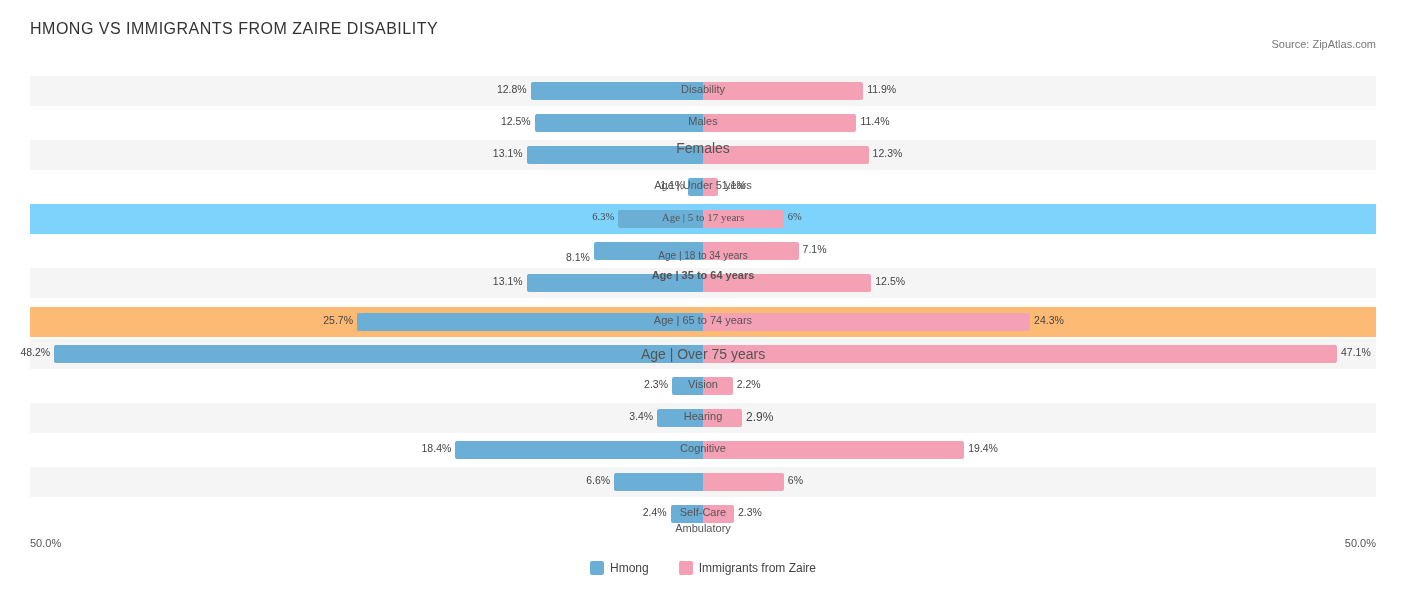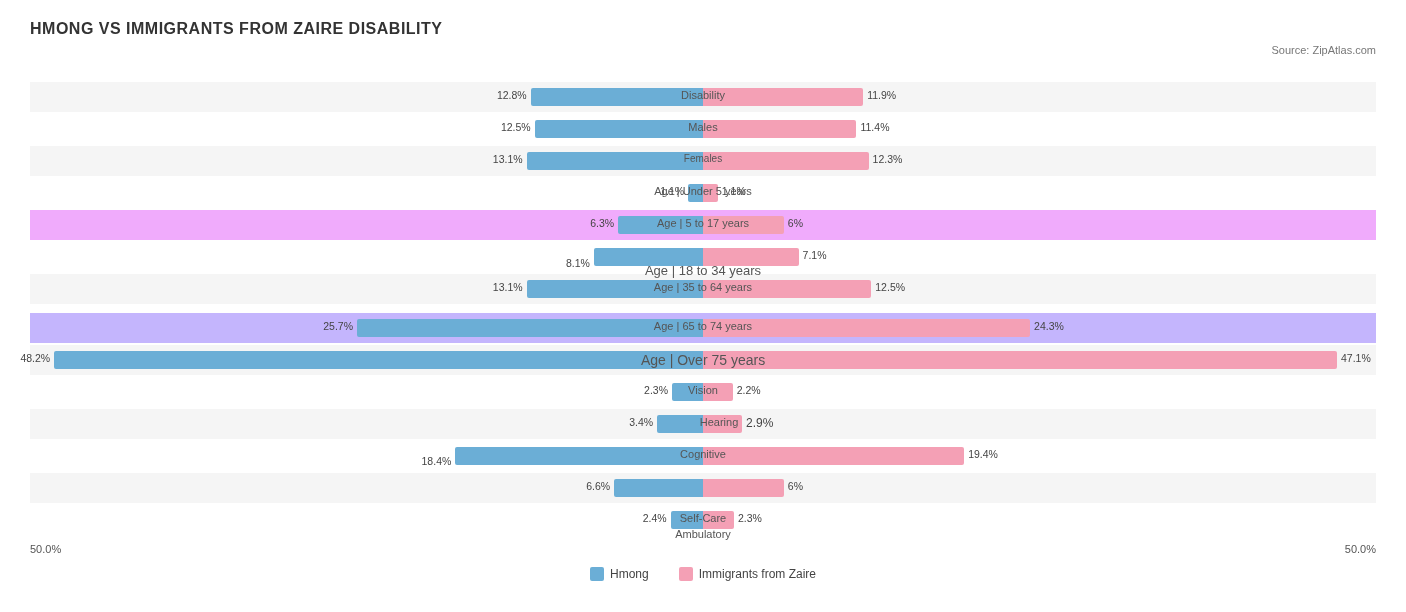--- a/index.html
+++ b/index.html
@@ -5,24 +5,23 @@
     * { box-sizing: border-box; margin: 0; padding: 0; }
     body {
       font-family: Arial, sans-serif;
       background: #fff;
       width: 1406px;
       min-height: 612px;
       padding: 20px 30px;
     }
     .chart-title {
       font-size: 16px;
-      font-weight: bold;
+      font-weight: normal;
       text-transform: uppercase;
       color: #333;
-      margin-bottom: 6px;
       letter-spacing: 0.5px;
     }
     .source {
       font-size: 11px;
       color: #777;
       text-align: right;
       margin-bottom: 26px;
     }
     .chart-area {
       position: relative;
@@ -87,51 +86,51 @@
       <div style="position: absolute; left: 50%; width: 11.4%; height: 18px; top: 6px; background: rgb(244, 160, 181); border-radius: 0px 2px 2px 0px;"></div>
       <span style="position: absolute; right: 62.8%; top: 7px; font-size: 10.5px; color: rgb(68, 68, 68); white-space: nowrap;">12.5%</span>
       <span style="position: absolute; left: 61.7%; top: 7px; font-size: 10.5px; color: rgb(68, 68, 68); white-space: nowrap;">11.4%</span>
       <span style="position: absolute; left: 50%; transform: translateX(-50%); top: 7px; font-size: 11px; color: rgb(85, 85, 85); white-space: nowrap; z-index: 5;">Males</span>
     </div>
     <div class="bar-row" style="position: relative; height: 30px; background: rgb(245, 245, 245);">
       <div style="position: absolute; right: 50%; width: 13.1%; height: 18px; top: 6px; background: rgb(107, 174, 214); border-radius: 2px 0px 0px 2px;"></div>
       <div style="position: absolute; left: 50%; width: 12.3%; height: 18px; top: 6px; background: rgb(244, 160, 181); border-radius: 0px 2px 2px 0px;"></div>
       <span style="position: absolute; right: 63.4%; top: 7px; font-size: 10.5px; color: rgb(68, 68, 68); white-space: nowrap;">13.1%</span>
       <span style="position: absolute; left: 62.6%; top: 7px; font-size: 10.5px; color: rgb(68, 68, 68); white-space: nowrap;">12.3%</span>
-      <span style="position: absolute; left: 50%; transform: translateX(-50%); top: 7px; font-size: 10px; color: rgb(85, 85, 85); white-space: nowrap; z-index: 5;">Females</span>
+      <span style="position: absolute; left: 50%; transform: translateX(-50%); top: 0; font-size: 14px; color: rgb(85, 85, 85); white-space: nowrap; z-index: 5;">Females</span>
     </div>
     <div class="bar-row" style="position: relative; height: 30px; background: rgb(255, 255, 255);">
       <div style="position: absolute; right: 50%; width: 1.1%; height: 18px; top: 6px; background: rgb(107, 174, 214); border-radius: 2px 0px 0px 2px;"></div>
       <div style="position: absolute; left: 50%; width: 1.1%; height: 18px; top: 6px; background: rgb(244, 160, 181); border-radius: 0px 2px 2px 0px;"></div>
       <span style="position: absolute; right: 51.4%; top: 7px; font-size: 10.5px; color: rgb(68, 68, 68); white-space: nowrap;">1.1%</span>
       <span style="position: absolute; left: 51.4%; top: 7px; font-size: 10.5px; color: rgb(68, 68, 68); white-space: nowrap;">1.1%</span>
       <span style="position: absolute; left: 50%; transform: translateX(-50%); top: 7px; font-size: 11px; color: rgb(85, 85, 85); white-space: nowrap; z-index: 5;">Age | Under 5 years</span>
     </div>
-    <div class="bar-row" style="position: relative; height: 30px; background: #f0abfc;">
+    <div class="bar-row" style="position: relative; height: 30px; background: #7dd3fc; font-family: Liberation Serif, serif;">
       <div style="position: absolute; right: 50%; width: 6.3%; height: 18px; top: 6px; background: rgb(107, 174, 214); border-radius: 2px 0px 0px 2px;"></div>
       <div style="position: absolute; left: 50%; width: 6%; height: 18px; top: 6px; background: rgb(244, 160, 181); border-radius: 0px 2px 2px 0px;"></div>
       <span style="position: absolute; right: 56.6%; top: 7px; font-size: 10.5px; color: rgb(68, 68, 68); white-space: nowrap;">6.3%</span>
       <span style="position: absolute; left: 56.3%; top: 7px; font-size: 10.5px; color: rgb(68, 68, 68); white-space: nowrap;">6%</span>
       <span style="position: absolute; left: 50%; transform: translateX(-50%); top: 7px; font-size: 11px; color: rgb(85, 85, 85); white-space: nowrap; z-index: 5;">Age | 5 to 17 years</span>
     </div>
     <div class="bar-row" style="position: relative; height: 30px; background: rgb(255, 255, 255);">
       <div style="position: absolute; right: 50%; width: 8.1%; height: 18px; top: 6px; background: rgb(107, 174, 214); border-radius: 2px 0px 0px 2px;"></div>
       <div style="position: absolute; left: 50%; width: 7.1%; height: 18px; top: 6px; background: rgb(244, 160, 181); border-radius: 0px 2px 2px 0px;"></div>
       <span style="position: absolute; right: 58.4%; top: 7px; font-size: 10.5px; color: rgb(68, 68, 68); white-space: nowrap; margin-top: 8px;">8.1%</span>
       <span style="position: absolute; left: 57.4%; top: 7px; font-size: 10.5px; color: rgb(68, 68, 68); white-space: nowrap;">7.1%</span>
-      <span style="position: absolute; left: 50%; transform: translateX(-50%); top: 21px; font-size: 13px; color: rgb(85, 85, 85); white-space: nowrap; z-index: 5; text-align: right;">Age | 18 to 34 years</span>
+      <span style="position: absolute; left: 50%; transform: translateX(-50%); top: 14px; font-size: 10px; color: rgb(85, 85, 85); white-space: nowrap; z-index: 5; text-align: right;">Age | 18 to 34 years</span>
     </div>
     <div class="bar-row" style="position: relative; height: 30px; background: rgb(245, 245, 245);">
       <div style="position: absolute; right: 50%; width: 13.1%; height: 18px; top: 6px; background: rgb(107, 174, 214); border-radius: 2px 0px 0px 2px;"></div>
       <div style="position: absolute; left: 50%; width: 12.5%; height: 18px; top: 6px; background: rgb(244, 160, 181); border-radius: 0px 2px 2px 0px;"></div>
       <span style="position: absolute; right: 63.4%; top: 7px; font-size: 10.5px; color: rgb(68, 68, 68); white-space: nowrap;">13.1%</span>
       <span style="position: absolute; left: 62.8%; top: 7px; font-size: 10.5px; color: rgb(68, 68, 68); white-space: nowrap;">12.5%</span>
-      <span style="position: absolute; left: 50%; transform: translateX(-50%); top: 7px; font-size: 11px; color: rgb(85, 85, 85); white-space: nowrap; z-index: 5;">Age | 35 to 64 years</span>
+      <span style="position: absolute; left: 50%; transform: translateX(-50%); top: 1px; font-size: 11px; color: rgb(85, 85, 85); white-space: nowrap; z-index: 5; font-weight: bold;">Age | 35 to 64 years</span>
     </div>
-    <div class="bar-row" style="position: relative; height: 30px; background: #c4b5fd; margin-top: 9px;">
+    <div class="bar-row" style="position: relative; height: 30px; background: #fdba74; margin-top: 9px;">
       <div style="position: absolute; right: 50%; width: 25.7%; height: 18px; top: 6px; background: rgb(107, 174, 214); border-radius: 2px 0px 0px 2px;"></div>
       <div style="position: absolute; left: 50%; width: 24.3%; height: 18px; top: 6px; background: rgb(244, 160, 181); border-radius: 0px 2px 2px 0px;"></div>
       <span style="position: absolute; right: 76%; top: 7px; font-size: 10.5px; color: rgb(68, 68, 68); white-space: nowrap;">25.7%</span>
       <span style="position: absolute; left: 74.6%; top: 7px; font-size: 10.5px; color: rgb(68, 68, 68); white-space: nowrap;">24.3%</span>
       <span style="position: absolute; left: 50%; transform: translateX(-50%); top: 7px; font-size: 11px; color: rgb(85, 85, 85); white-space: nowrap; z-index: 5;">Age | 65 to 74 years</span>
     </div>
     <div class="bar-row" style="position: relative; height: 30px; background: rgb(245, 245, 245);">
       <div style="position: absolute; right: 50%; width: 48.2%; height: 18px; top: 6px; background: rgb(107, 174, 214); border-radius: 2px 0px 0px 2px;"></div>
       <div style="position: absolute; left: 50%; width: 47.1%; height: 18px; top: 6px; background: rgb(244, 160, 181); border-radius: 0px 2px 2px 0px;"></div>
       <span style="position: absolute; right: 98.5%; top: 7px; font-size: 10.5px; color: rgb(68, 68, 68); white-space: nowrap;">48.2%</span>
@@ -143,26 +142,26 @@
       <div style="position: absolute; left: 50%; width: 2.2%; height: 18px; top: 6px; background: rgb(244, 160, 181); border-radius: 0px 2px 2px 0px;"></div>
       <span style="position: absolute; right: 52.6%; top: 7px; font-size: 10.5px; color: rgb(68, 68, 68); white-space: nowrap;">2.3%</span>
       <span style="position: absolute; left: 52.5%; top: 7px; font-size: 10.5px; color: rgb(68, 68, 68); white-space: nowrap;">2.2%</span>
       <span style="position: absolute; left: 50%; transform: translateX(-50%); top: 7px; font-size: 11px; color: rgb(85, 85, 85); white-space: nowrap; z-index: 5;">Vision</span>
     </div>
     <div class="bar-row" style="position: relative; height: 30px; background: rgb(245, 245, 245);">
       <div style="position: absolute; right: 50%; width: 3.4%; height: 18px; top: 6px; background: rgb(107, 174, 214); border-radius: 2px 0px 0px 2px;"></div>
       <div style="position: absolute; left: 50%; width: 2.9%; height: 18px; top: 6px; background: rgb(244, 160, 181); border-radius: 0px 2px 2px 0px;"></div>
       <span style="position: absolute; right: 53.7%; top: 7px; font-size: 10.5px; color: rgb(68, 68, 68); white-space: nowrap;">3.4%</span>
       <span style="position: absolute; left: 53.2%; top: 7px; font-size: 12px; color: rgb(68, 68, 68); white-space: nowrap;">2.9%</span>
-      <span style="position: absolute; left: 50%; transform: translateX(-50%); top: 7px; font-size: 11px; color: rgb(85, 85, 85); white-space: nowrap; z-index: 5; margin-left: 16px;">Hearing</span>
+      <span style="position: absolute; left: 50%; transform: translateX(-50%); top: 7px; font-size: 11px; color: rgb(85, 85, 85); white-space: nowrap; z-index: 5;">Hearing</span>
     </div>
     <div class="bar-row" style="position: relative; height: 30px; background: rgb(255, 255, 255);">
       <div style="position: absolute; right: 50%; width: 18.4%; height: 18px; top: 6px; background: rgb(107, 174, 214); border-radius: 2px 0px 0px 2px;"></div>
       <div style="position: absolute; left: 50%; width: 19.4%; height: 18px; top: 6px; background: rgb(244, 160, 181); border-radius: 0px 2px 2px 0px;"></div>
-      <span style="position: absolute; right: 68.7%; top: 14px; font-size: 10.5px; color: rgb(68, 68, 68); white-space: nowrap;">18.4%</span>
+      <span style="position: absolute; right: 68.7%; top: 7px; font-size: 10.5px; color: rgb(68, 68, 68); white-space: nowrap;">18.4%</span>
       <span style="position: absolute; left: 69.7%; top: 7px; font-size: 10.5px; color: rgb(68, 68, 68); white-space: nowrap;">19.4%</span>
       <span style="position: absolute; left: 50%; transform: translateX(-50%); top: 7px; font-size: 11px; color: rgb(85, 85, 85); white-space: nowrap; z-index: 5;">Cognitive</span>
     </div>
     <div class="bar-row" style="position: relative; height: 30px; background: rgb(245, 245, 245);">
       <div style="position: absolute; right: 50%; width: 6.6%; height: 18px; top: 6px; background: rgb(107, 174, 214); border-radius: 2px 0px 0px 2px;"></div>
       <div style="position: absolute; left: 50%; width: 6%; height: 18px; top: 6px; background: rgb(244, 160, 181); border-radius: 0px 2px 2px 0px;"></div>
       <span style="position: absolute; right: 56.9%; top: 7px; font-size: 10.5px; color: rgb(68, 68, 68); white-space: nowrap;">6.6%</span>
       <span style="position: absolute; left: 56.3%; top: 7px; font-size: 10.5px; color: rgb(68, 68, 68); white-space: nowrap;">6%</span>
       <span style="position: absolute; left: 50%; transform: translateX(-50%); top: 7px; font-size: 11px; color: rgb(85, 85, 85); white-space: nowrap; z-index: 5; margin-top: 48px;">Ambulatory</span>
     </div>

